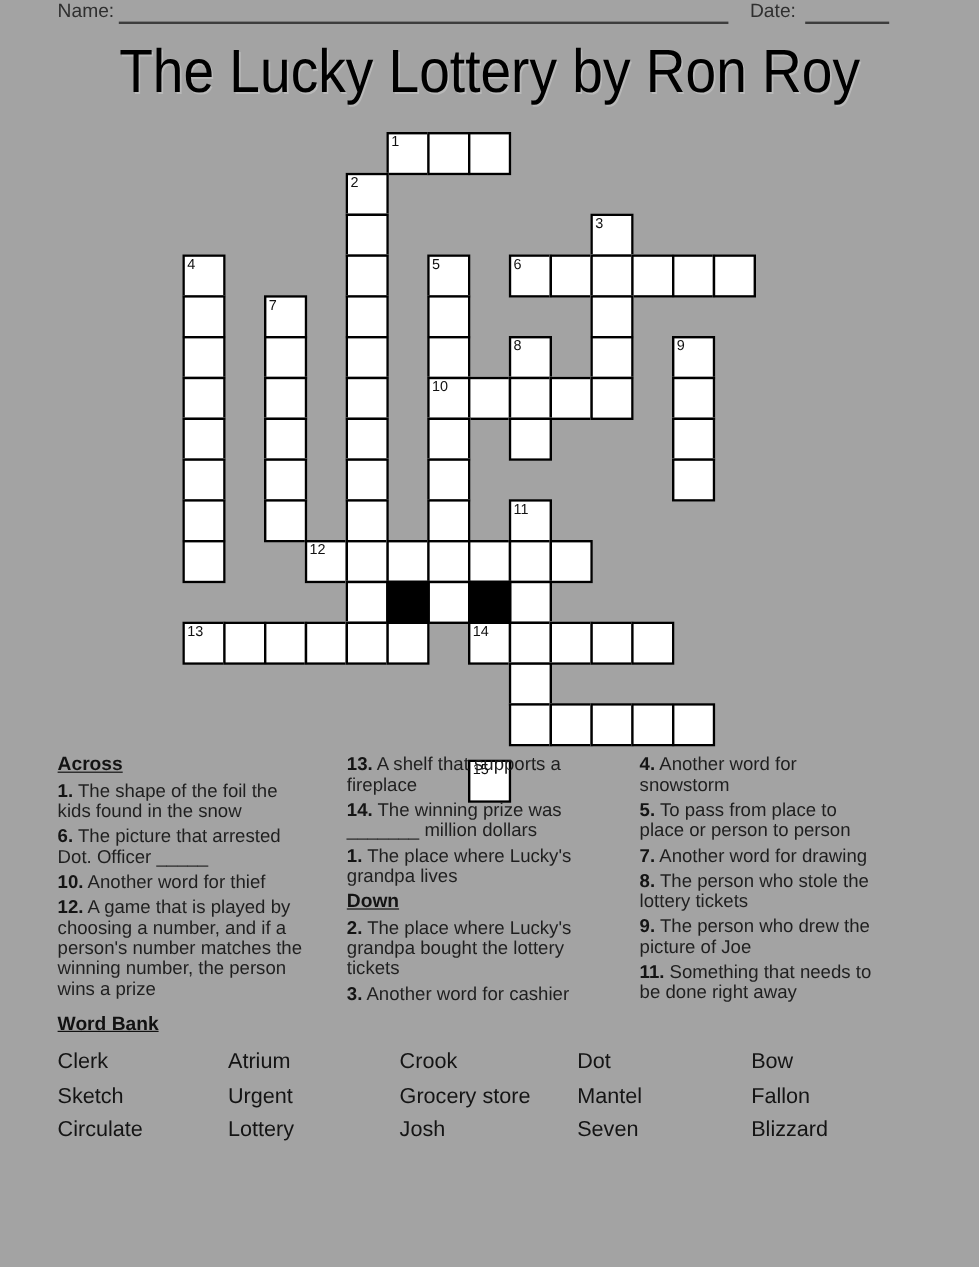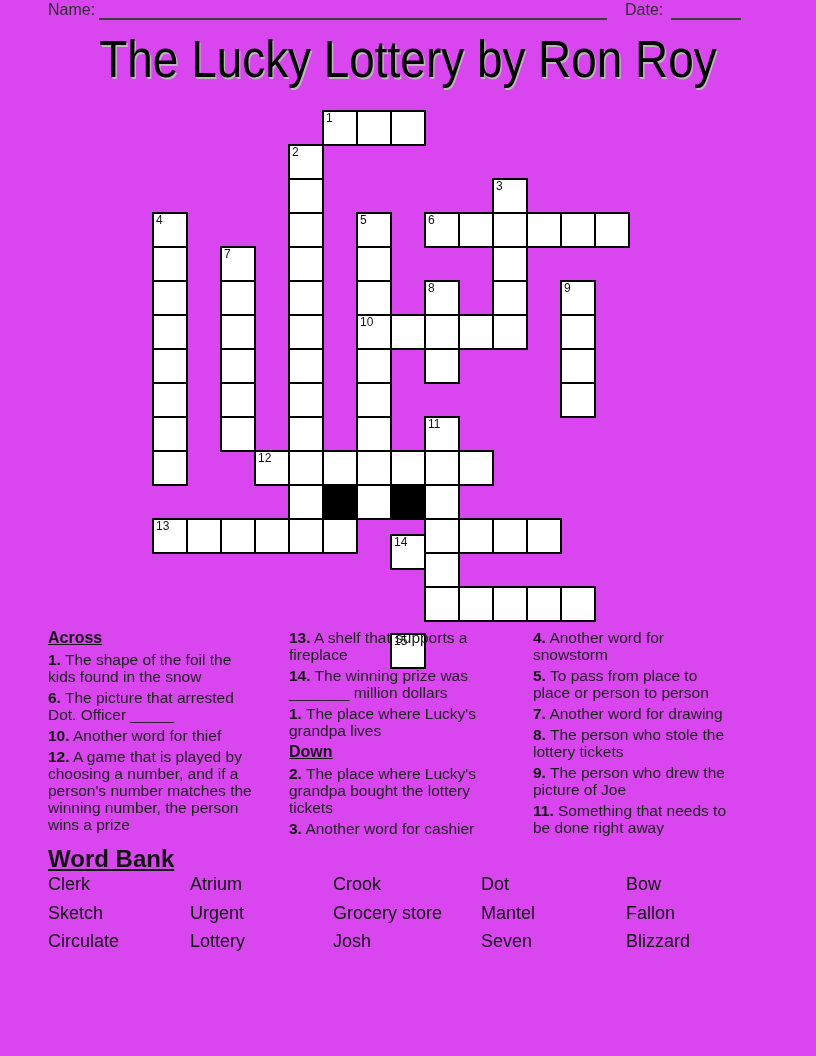--- a/index.html
+++ b/index.html
@@ -1,17 +1,17 @@
 <!DOCTYPE html>
 <html><head>
 <meta charset="utf-8">
 <style>
   html,body { margin:0; padding:0; background:#fff; }
   .page {
-    position:relative; width:816px; height:1056px; background:#d946ef;
+    position:relative; width:816px; height:1056px; background:#a3a3a3;
     font-family:"Liberation Sans", sans-serif; color:#1c1c1c; overflow:hidden;
   }
 
   
   .hdr-label { position:absolute; font-size:16px; line-height:18px; color:#2f2f2f; }
   .name-label { left:48px; top:1px; }
   .date-label { left:625px; top:1px;text-align:right; }
   .fill-line { position:absolute; height:17px; border-bottom:2px solid #3d3d3d; }
   .name-line { left:99px; top:1px; width:508px; }
   .date-line { left:671px; top:1px; width:70px; }
@@ -43,21 +43,21 @@
   .clue-heading {
     font-weight:bold; text-decoration:underline; font-size:16px;
     margin:0 0 5px 0; color:#141414;
   }
   .clue { margin:0 0 4px 0; }
   .clue b { font-weight:bold; color:#141414; }
   .clue .t { white-space:pre-line; }
 
   
   .wb-heading {
-    position:absolute; left:48px; top:845px; font-size:24px; font-weight:bold;
+    position:absolute; left:48px; top:845px; font-size:16px; font-weight:bold;
     text-decoration:underline; color:#111;
   }
   .wb-grid {
     position:absolute; left:48px; top:874px; width:740px;
     display:grid; grid-template-columns:142px 143px 148px 145px 1fr;
     grid-auto-rows:28.5px; font-size:18px; color:#141414;
   }
   .wb-word { white-space:nowrap; }
 </style>
 </head>
@@ -161,21 +161,21 @@
       <div class="cell" style="left: 204px; top: 374px;"></div>
       <div class="cell" style="left: 272px; top: 374px;"></div>
       <div class="cell" style="left: 0px; top: 408px;">
         <span class="cnum">13</span>
       </div>
       <div class="cell" style="left: 34px; top: 408px;"></div>
       <div class="cell" style="left: 68px; top: 408px;"></div>
       <div class="cell" style="left: 102px; top: 408px;"></div>
       <div class="cell" style="left: 136px; top: 408px;"></div>
       <div class="cell" style="left: 170px; top: 408px;"></div>
-      <div class="cell" style="left: 238px; top: 408px; margin-top: 16px;">
+      <div class="cell" style="left: 238px; top: 408px;">
         <span class="cnum">14</span>
       </div>
       <div class="cell" style="left: 272px; top: 408px;"></div>
       <div class="cell" style="left: 306px; top: 408px;"></div>
       <div class="cell" style="left: 340px; top: 408px;"></div>
       <div class="cell" style="left: 374px; top: 408px;"></div>
       <div class="cell" style="left: 272px; top: 442px;"></div>
       <div class="cell" style="left: 238px; top: 497px; margin-top: 26px;">
         <span class="cnum">15</span>
       </div>

